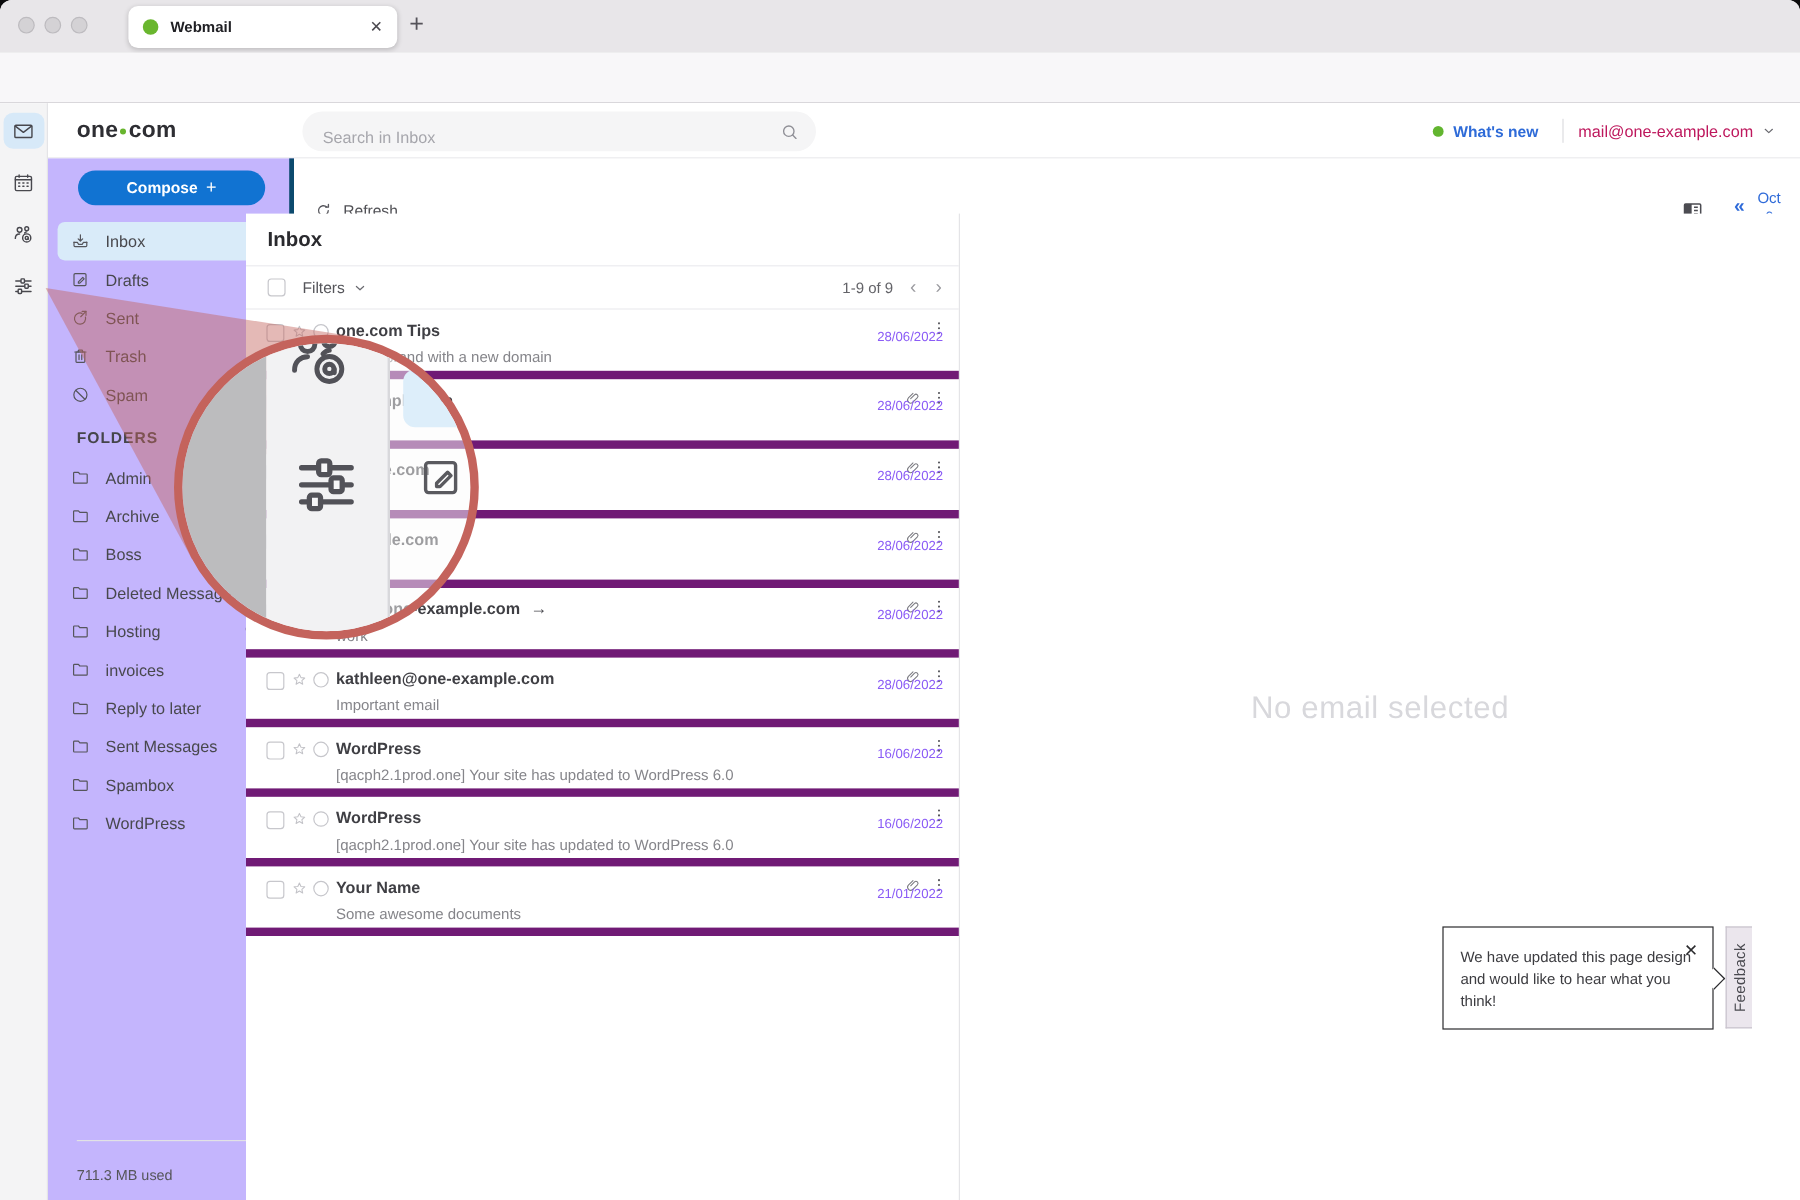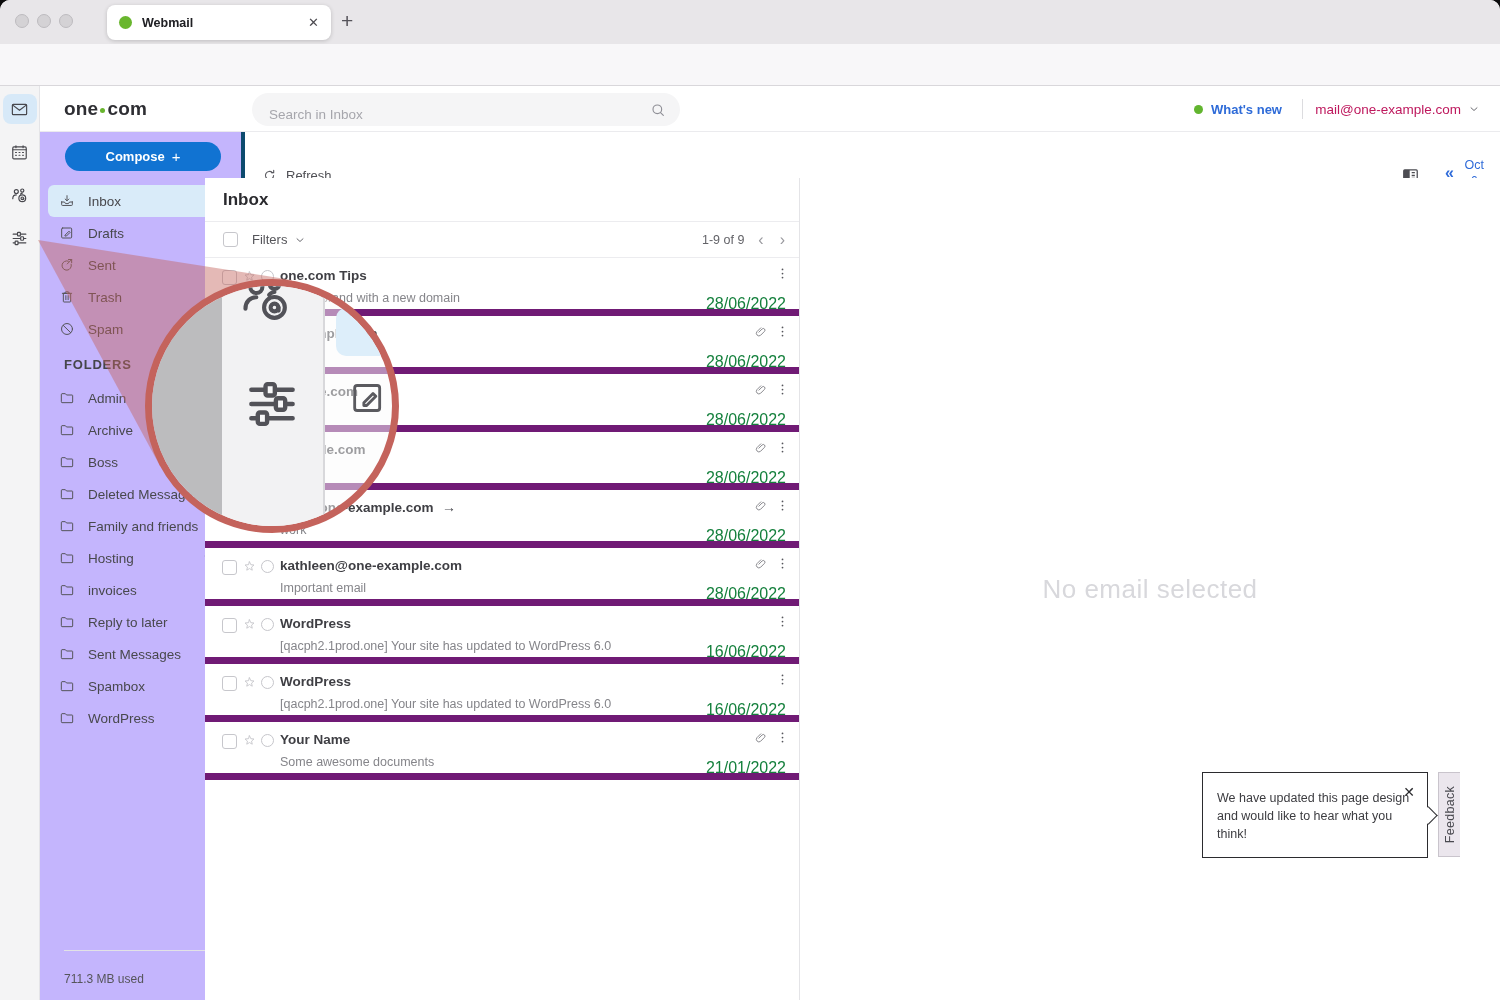--- a/index.html
+++ b/index.html
@@ -90,21 +90,21 @@
   .pager { display:flex; gap:16px; margin-left:14px; color:#9a9a9f; font-size:16px; }
   .email-row { position:relative; height:58px; border-bottom:7px solid #701a75; }
   .email-row .cbx { position:absolute; left:17px; top:12px; }
   .email-row .rstar { position:absolute; left:37px; top:11px; color:#c3c3c8; display:flex; }
   .email-row .rdot { position:absolute; left:56px; top:12px; width:13px; height:13px; border:1px solid #c6c6cb; border-radius:50%; }
   .email-row .sender { position:absolute; left:75px; top:10px; font-size:13.5px; font-weight:bold; color:#3f3f44; white-space:nowrap; }
   .email-row .fwd { position:absolute; top:9px; color:#4a4a50; font-size:14px; }
   .email-row .subject { position:absolute; left:75px; top:33px; font-size:12.5px; color:#85858a; white-space:nowrap; }
   .email-row .clip { position:absolute; right:31px; top:9px; color:#7a7a80; display:flex; }
   .email-row .kebab { position:absolute; right:9px; top:8px; color:#55555b; display:flex; }
-  .email-row .rdate { position:absolute; right:13px; top:37px; font-size:16px; color:#15803d; }
+  .email-row .rdate { position:absolute; right:13px; top:17px; font-size:11px; color:#8b5cf6; }
 
   .readpane { position:absolute; left:800px; right:0; top:92px; bottom:0; background:#fff;
               display:flex; align-items:center; justify-content:center; }
   .empty-msg { font-size:26px; color:#d8d8dc; letter-spacing:.5px; }
 
   
   .fb-box { position:absolute; left:1202px; top:686px; width:226px; height:86px; background:#fff;
             border:1.5px solid #2b2b2e; padding:16px 14px 0 14px; font-size:12.5px; color:#3c3c40; line-height:1.45; }
   .fb-close { position:absolute; right:12px; top:9px; font-size:14px; color:#2b2b2e; }
   .fb-caret { position:absolute; right:-8px; top:36px; width:13px; height:13px; background:#fff;
@@ -336,28 +336,20 @@
             </span>
             <span>Boss</span>
           </div>
           <div class="nav-item">
             <span class="nicon">
               <svg width="16" height="16" viewBox="0 0 24 24" fill="none" stroke="currentColor" stroke-width="1.5" stroke-linecap="round" stroke-linejoin="round">
                 <path d="M3.5 6.5a1 1 0 0 1 1-1h5l1.8 2h8.2a1 1 0 0 1 1 1V18a1 1 0 0 1-1 1h-15a1 1 0 0 1-1-1z"></path>
               </svg>
             </span>
             <span>Deleted Messages</span>
-          </div>
-          <div class="nav-item">
-            <span class="nicon">
-              <svg width="16" height="16" viewBox="0 0 24 24" fill="none" stroke="currentColor" stroke-width="1.5" stroke-linecap="round" stroke-linejoin="round">
-                <path d="M3.5 6.5a1 1 0 0 1 1-1h5l1.8 2h8.2a1 1 0 0 1 1 1V18a1 1 0 0 1-1 1h-15a1 1 0 0 1-1-1z"></path>
-              </svg>
-            </span>
-            <span>Family and friends</span>
           </div>
           <div class="nav-item">
             <span class="nicon">
               <svg width="16" height="16" viewBox="0 0 24 24" fill="none" stroke="currentColor" stroke-width="1.5" stroke-linecap="round" stroke-linejoin="round">
                 <path d="M3.5 6.5a1 1 0 0 1 1-1h5l1.8 2h8.2a1 1 0 0 1 1 1V18a1 1 0 0 1-1 1h-15a1 1 0 0 1-1-1z"></path>
               </svg>
             </span>
             <span>Hosting</span>
             <span class="badge">938</span>
           </div>

